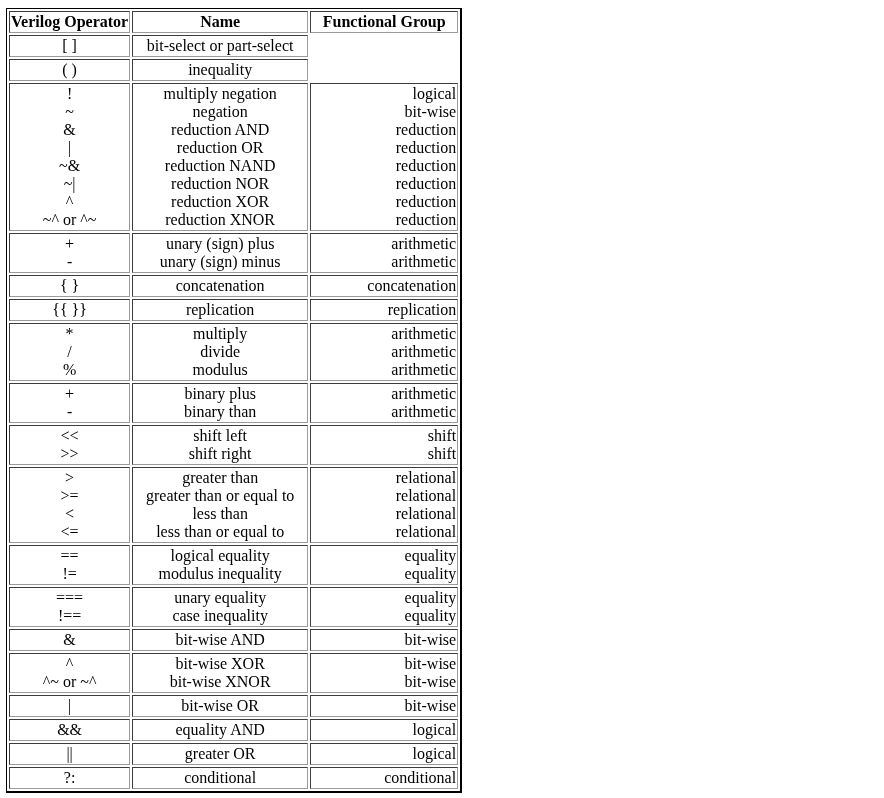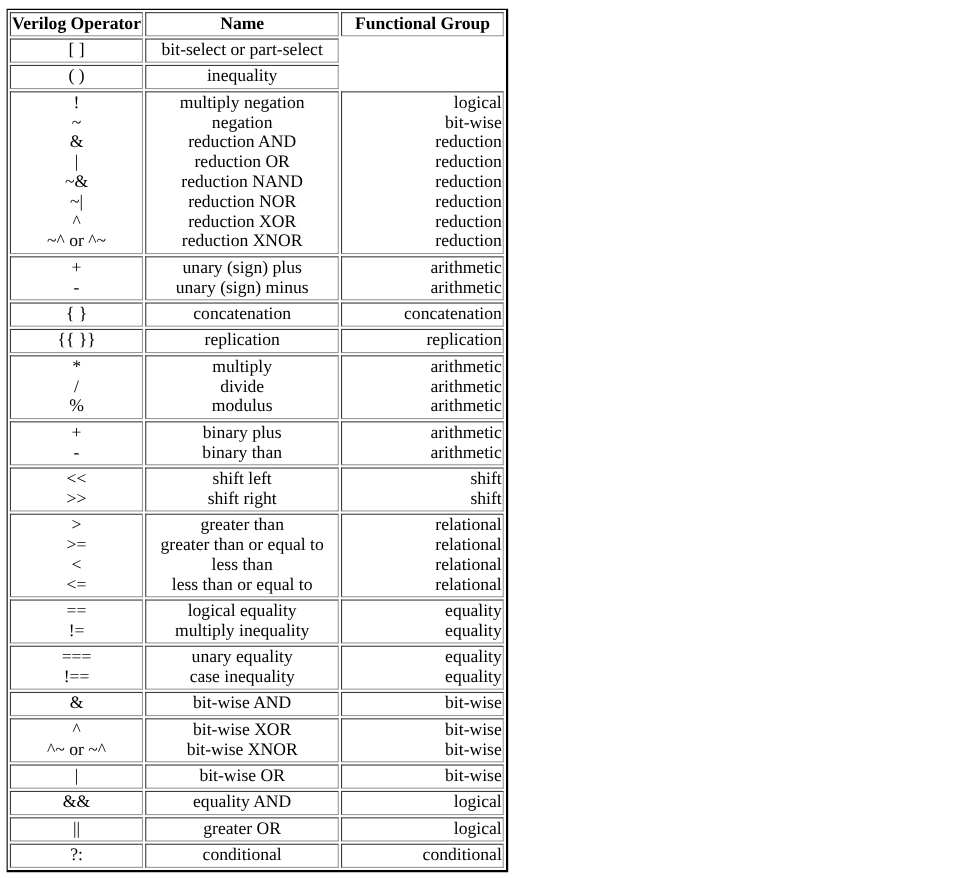--- a/index.html
+++ b/index.html
@@ -159,21 +159,21 @@
 less than or equal to</td>
           <td class="col-group">relational
 relational
 relational
 relational</td>
         </tr>
         <tr>
           <td class="col-op">==
 !=</td>
           <td class="col-name">logical equality
-multiply inequality</td>
+modulus inequality</td>
           <td class="col-group">equality
 equality</td>
         </tr>
         <tr>
           <td class="col-op">===
 !==</td>
           <td class="col-name">unary equality
 case inequality</td>
           <td class="col-group">equality
 equality</td>

